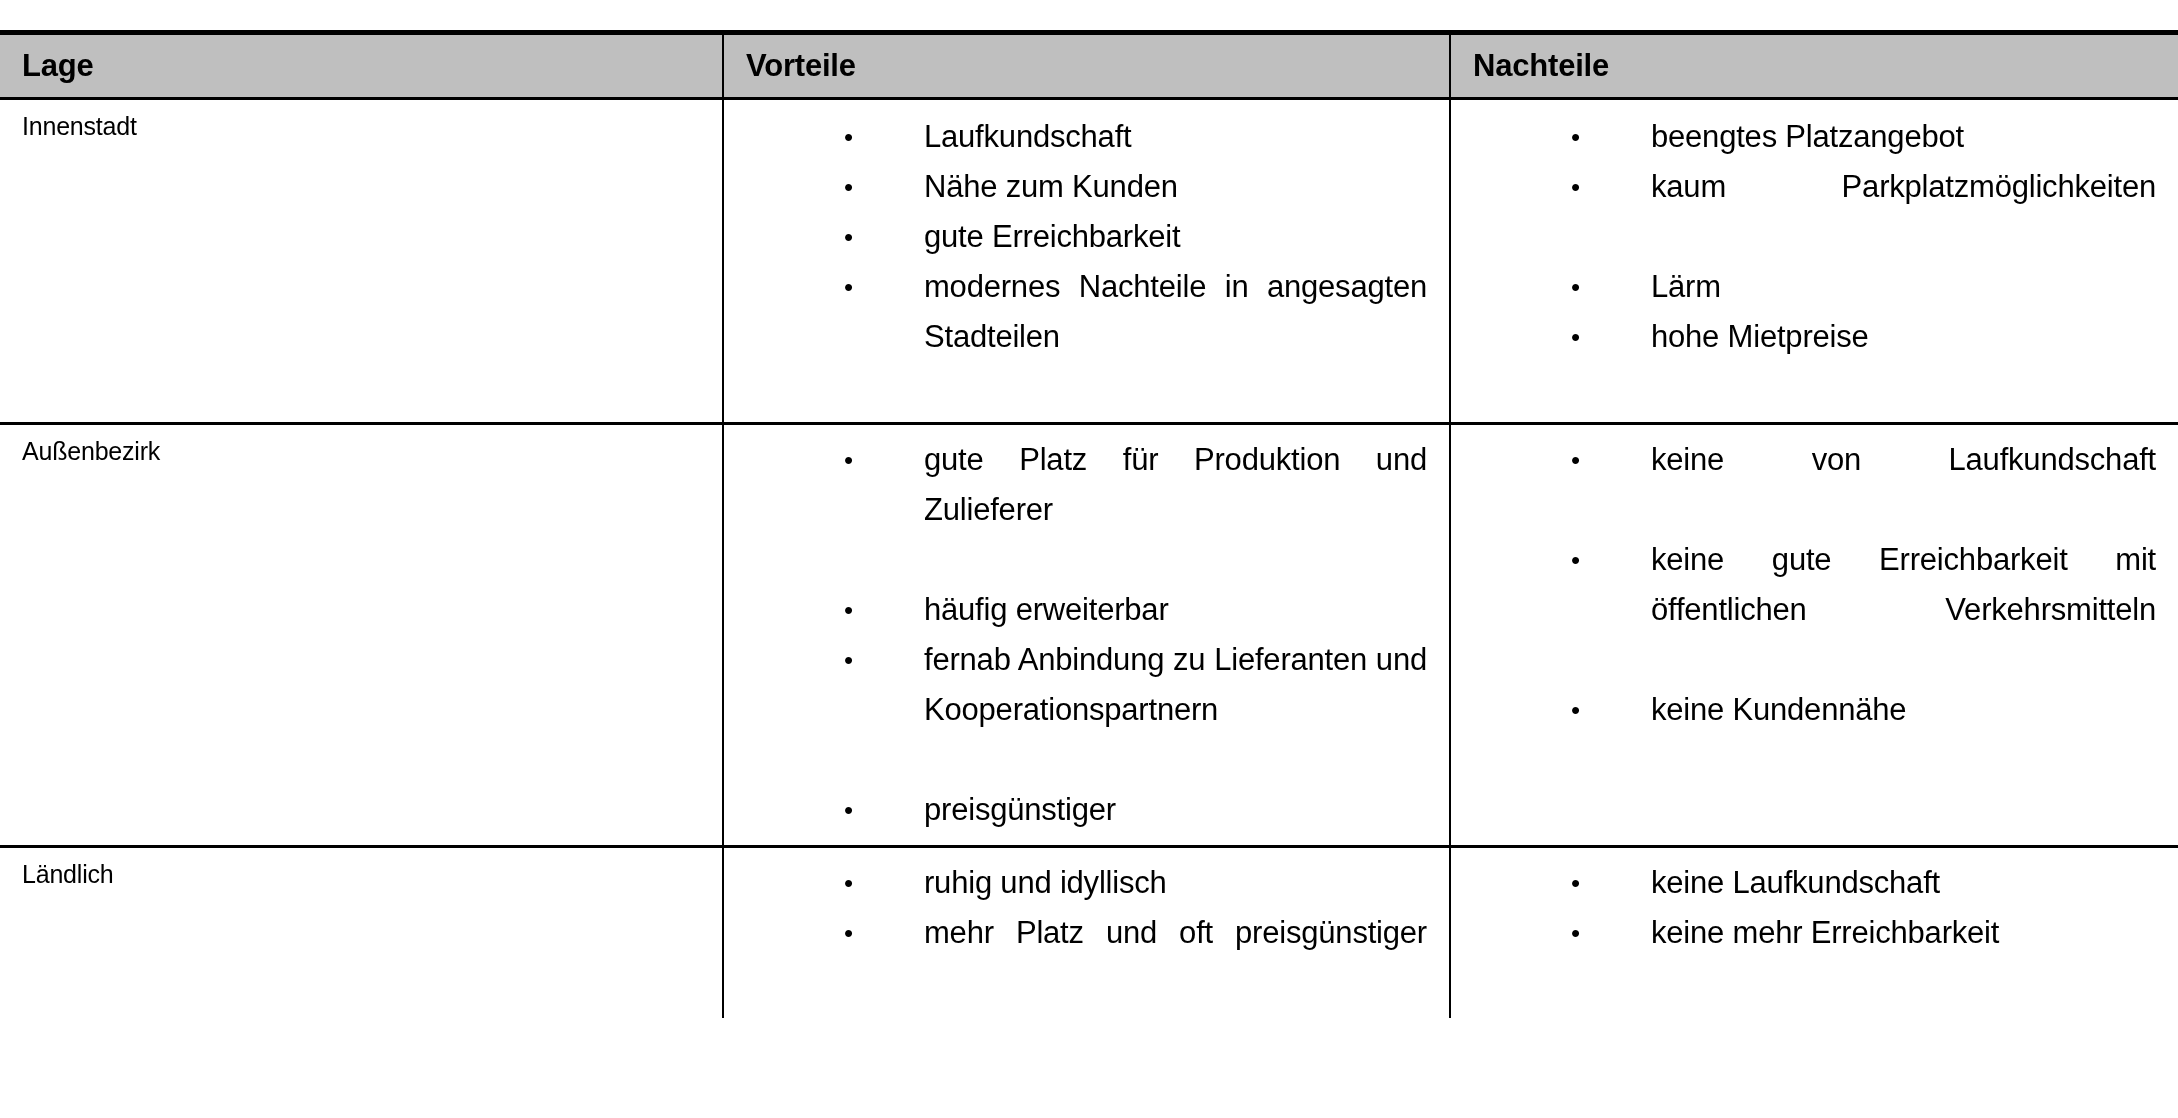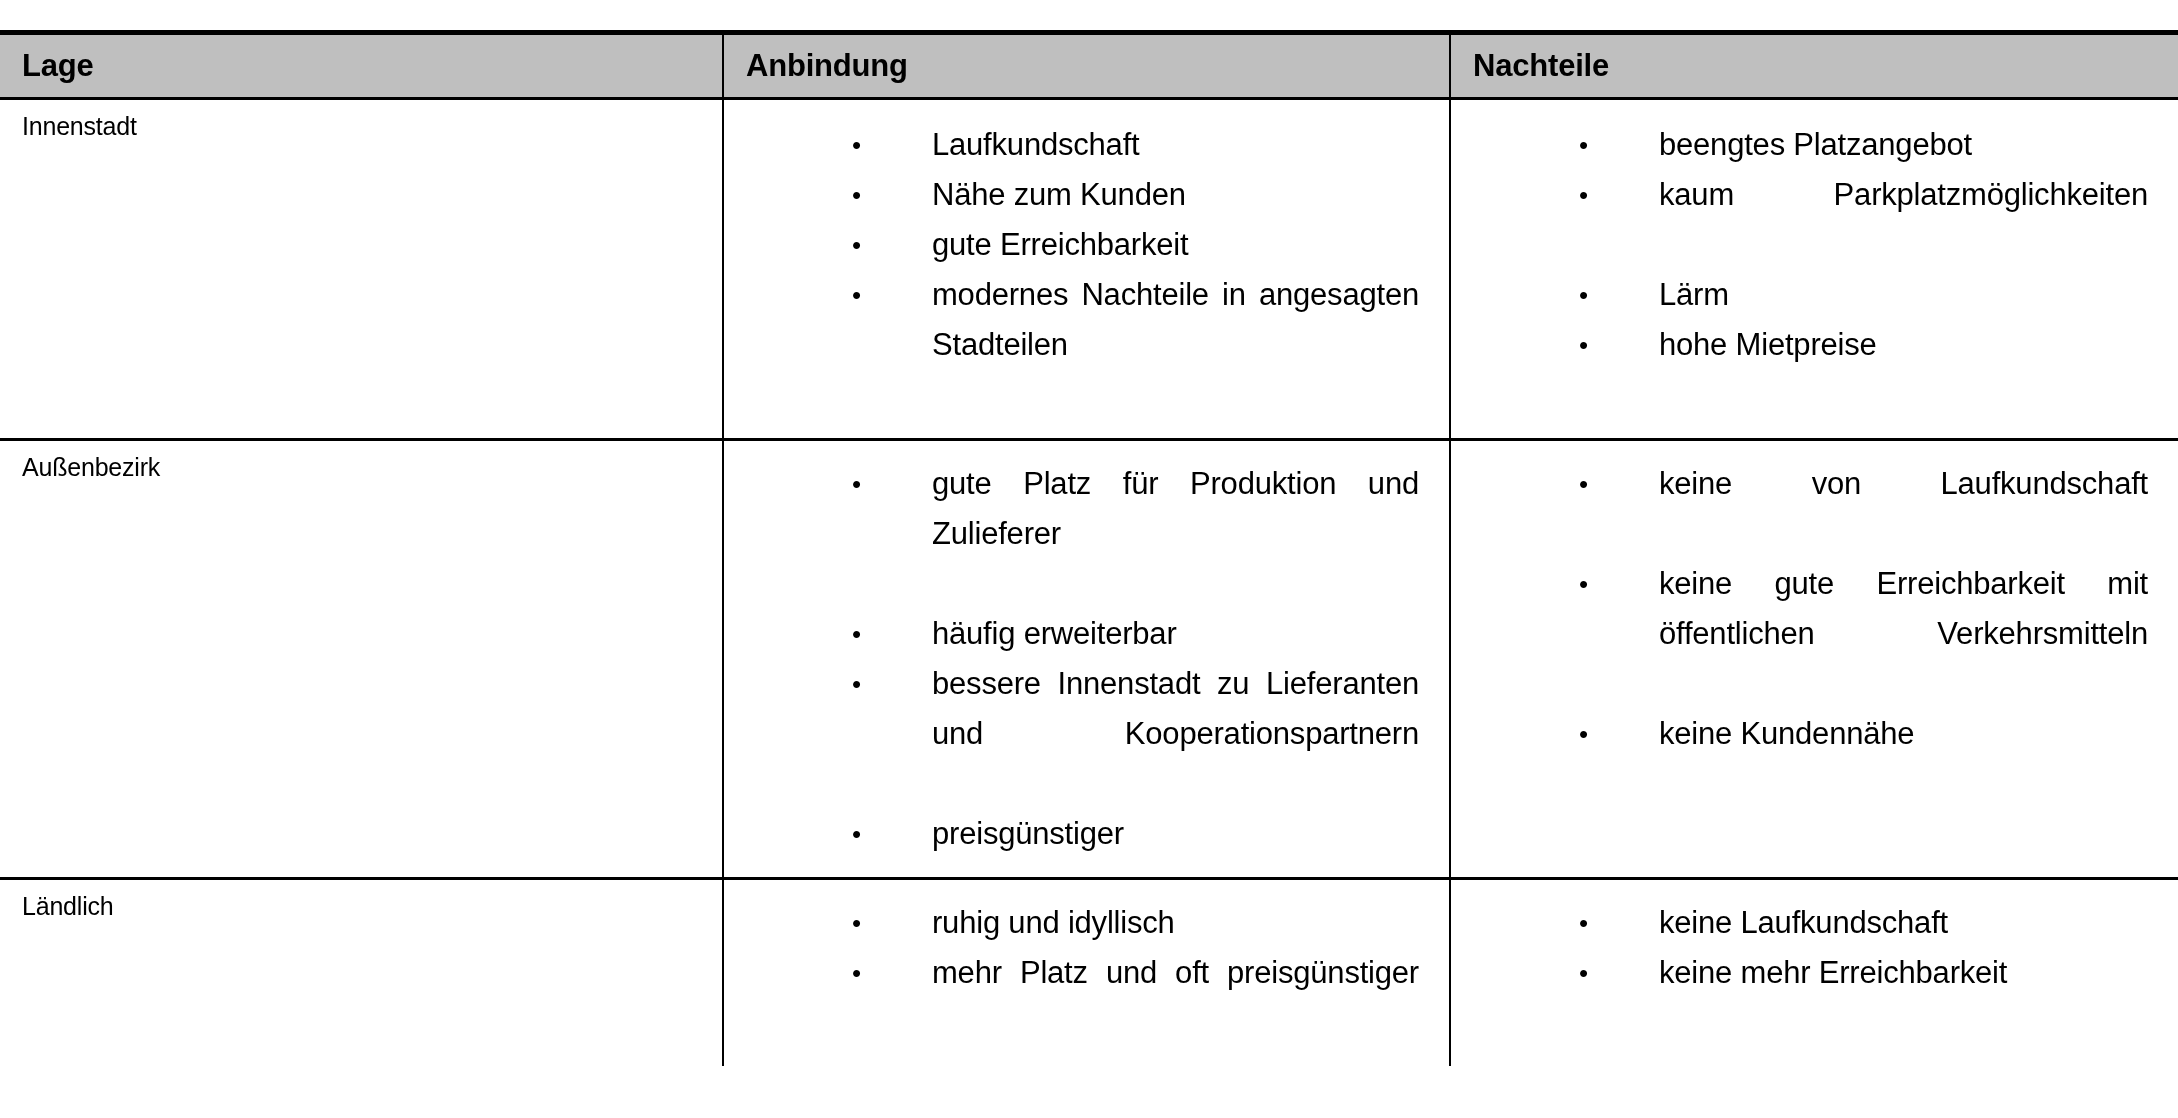--- a/index.html
+++ b/index.html
@@ -51,21 +51,21 @@
     border-right: 2px solid #000000;
     border-bottom: 3px solid #000000;
     letter-spacing: -0.2px;
   }
   th.header-cell.last { border-right: none; }
 
   td.body-cell {
     vertical-align: top;
     border-right: 2px solid #000000;
     border-bottom: 3px solid #000000;
-    padding: 8px;
+    padding: 0;
     margin: 0;
   }
   td.body-cell.last  { border-right: none; }
   tbody tr:last-child td.body-cell { border-bottom: none; }
 
   td.cell-lage {
     font-size: 25px;
     line-height: 1.0;
     color: #000000;
     padding: 14px 12px 0 22px;
@@ -123,21 +123,21 @@
 <div class="table-wrap">
   <table class="lage-table">
     <colgroup>
       <col class="col-lage">
       <col class="col-vorteile">
       <col class="col-nachteile">
     </colgroup>
     <thead>
       <tr class="header-row">
         <th class="header-cell">Lage</th>
-        <th class="header-cell">Anbindung</th>
+        <th class="header-cell">Vorteile</th>
         <th class="header-cell last">Nachteile</th>
       </tr>
     </thead>
     <tbody id="table-body">
         <tr class="row-1">
           <td class="body-cell cell-lage"><span>Innenstadt</span></td>
           <td class="body-cell cell-vorteile">
             <ul class="bullet-list">
               <li class="bullet-item no-just">
                 <span class="just-inner">Laufkundschaft</span>
@@ -174,21 +174,21 @@
           <td class="body-cell cell-lage"><span>Außenbezirk</span></td>
           <td class="body-cell cell-vorteile">
             <ul class="bullet-list">
               <li class="bullet-item">
                 <span class="just-inner">gute Platz für Produktion und Zulieferer</span>
               </li>
               <li class="bullet-item no-just">
                 <span class="just-inner">häufig erweiterbar</span>
               </li>
               <li class="bullet-item">
-                <span class="just-inner">bessere Innenstadt zu Lieferanten und Kooperationspartnern</span>
+                <span class="just-inner">fernab Anbindung zu Lieferanten und Kooperationspartnern</span>
               </li>
               <li class="bullet-item no-just">
                 <span class="just-inner">preisgünstiger</span>
               </li>
             </ul>
           </td>
           <td class="body-cell cell-nachteile last">
             <ul class="bullet-list">
               <li class="bullet-item">
                 <span class="just-inner">keine von Laufkundschaft</span>

